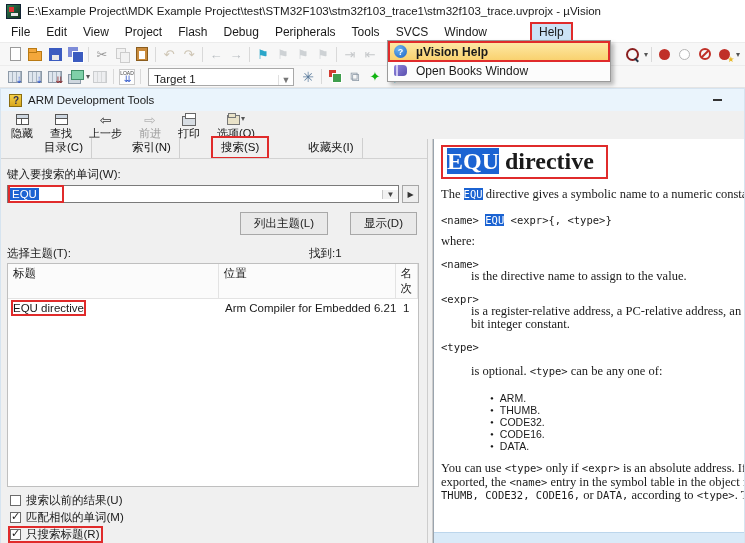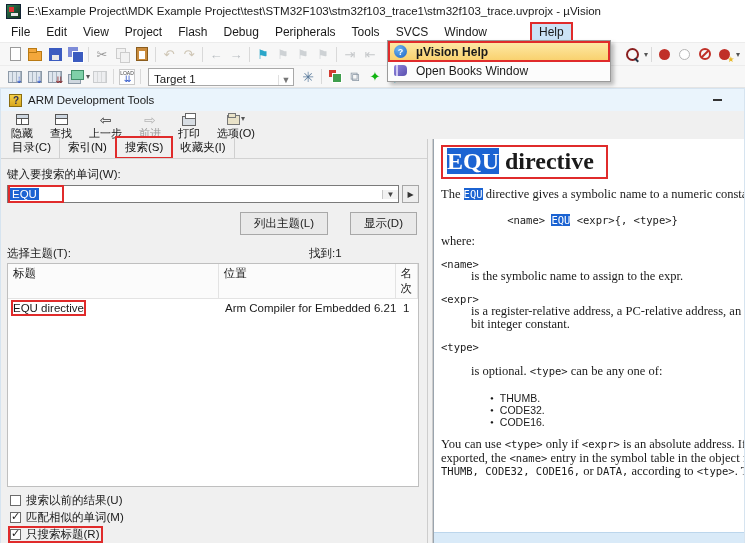--- a/index.html
+++ b/index.html
@@ -89,21 +89,21 @@
   .i-arrow { font-size:14px; line-height:1; color:#333; }
   .i-arrow.dim { color:#b4b4b4; }
   .i-print { width:14px; height:10px; background:#d7dde3; border:1px solid #666; position:relative; margin-top:3px; }
   .i-print::before { content:""; position:absolute; left:2px; top:-4px; width:9px; height:4px; background:#fff; border:1px solid #666; }
   .i-opt { width:13px; height:10px; background:#e9e2c8; border:1px solid #777; position:relative; }
   .i-opt::before { content:""; position:absolute; left:0; top:-3px; width:6px; height:3px; background:#e9e2c8; border:1px solid #777; }
   .hw-body { display:flex; height:405px; }
   
   .lp { width:426px; display:flex; flex-direction:column; padding:0; }
   .tabs { display:flex; align-items:flex-end; height:19px; padding-left:3px; }
-  .tab { font-size:11.5px; padding:2px 8px 3px; border-right:1px solid #cfcfcf; color:#111; }
+  .tab { font-size:11.5px; padding:2px 8px 3px; border-right:1px solid #cfcfcf; color:#111;margin-left:32px; }
   .tab.active { background:#f0f0f0; border:1px solid #c8c8c8; border-bottom:none; outline:2px solid #e02b2b; outline-offset:-1px; }
   .lp-panel { flex:1; border-top:1px solid #d2d2d2; padding:6px 8px 0 6px; display:flex; flex-direction:column; }
   .fld-label { font-size:11.5px; margin:2px 0 3px; }
   .combo-row { display:flex; align-items:stretch; gap:3px; }
   .combo-input { flex:1; height:18px; border:1px solid #7a7a7a; background:#fff; display:flex; align-items:center; position:relative; }
   .combo-annot { position:absolute; left:0; top:-1px; bottom:-1px; width:56px; border:2px solid #e02b2b; pointer-events:none; }
   .sel-text { margin-left:2px; background:#1b63d2; color:#fff; font-size:11.5px; padding:0 2px; }
   .combo-arrow { margin-left:auto; width:16px; border-left:1px solid #c8c8c8; background:#f2f2f2; display:flex; align-items:center; justify-content:center; font-size:8px; color:#444; }
   .combo-expand { width:17px; border:1px solid #a6a6a6; background:#eee; display:flex; align-items:center; justify-content:center; font-size:8px; color:#333; }
   .btn-row { display:flex; justify-content:flex-end; gap:22px; margin:9px 2px 0 0; }
@@ -129,21 +129,21 @@
   .rp-strip { position:absolute; left:0; right:0; bottom:0; height:12px; background:#d9eaf8; border-top:1px solid #bcd6ec; }
   .mono, .blk-code, .blk-term { font-family:"DejaVu Sans Mono","Liberation Mono",monospace; }
   .hlsel { background:#1b63d2; color:#fff; }
   .blk-h1 { margin:2px 0 0; }
   .blk-h1 .redbox-inline, .blk-h1-inner { display:inline-block; border:2px solid #e02b2b; padding:2px 12px 3px 4px; outline:none; }
   .blk-h1 span { font-family:"Liberation Serif","DejaVu Serif",serif; font-weight:bold; font-size:24px; line-height:1.05; }
   .blk-para { margin-top:9px; font-family:"Liberation Serif","DejaVu Serif",serif; font-size:12.5px; line-height:13.5px; white-space:nowrap; }
   .blk-paraline { font-family:"Liberation Serif","DejaVu Serif",serif; font-size:12.5px; line-height:13.5px; white-space:nowrap; }
   .blk-para .mono, .blk-paraline .mono, .blk-def .mono, .blk-defgap .mono { font-size:10.5px; }
   .blk-h2 { margin:12px 0 0; font-family:"Liberation Serif","DejaVu Serif",serif; font-weight:bold; font-size:17px; }
-  .blk-code { margin-top:12px; font-size:10.5px; white-space:nowrap;text-align:center; }
+  .blk-code { margin-top:12px; font-size:10.5px; white-space:nowrap; }
   .blk-term { margin-top:10px; font-size:10.5px; line-height:12px; }
   .blk-def { margin-left:30px; font-family:"Liberation Serif","DejaVu Serif",serif; font-size:12.5px; line-height:13px; white-space:nowrap; }
   .blk-defgap { margin:12px 0 0 30px; font-family:"Liberation Serif","DejaVu Serif",serif; font-size:12.5px; line-height:13px; white-space:nowrap; }
   .blk-bullet { margin-left:49px; font-size:10.5px; line-height:12px; white-space:nowrap; }
   .blk-bullet .bullet-dot { font-family:"Liberation Serif",serif; font-size:11px; margin-right:6px; }
   .blk-gap14 { height:14px; }
   .blk-gap10 { height:10px; }
 </style>
 </head>
 <body>
@@ -413,30 +413,32 @@
     </div>
 
     <div class="splitter"></div>
 
     <div class="rp">
       <div class="blk-h1"><span class="blk-h1-inner"><span class="hlsel">EQU</span><span> directive</span></span></div>
         <div class="blk-para"><span>The </span><span class="mono hlsel">EQU</span><span> directive gives a symbolic name to a numeric constant, a register-relative value,</span></div>
         <div class="blk-code"><span>&lt;name&gt; </span><span class="hlsel">EQU</span><span> &lt;expr&gt;{, &lt;type&gt;}</span></div>
         <div class="blk-para"><span>where:</span></div>
         <div class="blk-term"><span>&lt;name&gt;</span></div>
-        <div class="blk-def"><span>is the symbolic name to assign to the expr.</span></div>
+        <div class="blk-def"><span>is the directive name to assign to the value.</span></div>
         <div class="blk-term"><span>&lt;expr&gt;</span></div>
         <div class="blk-def"><span>is a register-relative address, a PC-relative address, an absolute address, or a 32-</span></div>
         <div class="blk-def"><span>bit integer constant.</span></div>
         <div class="blk-term"><span>&lt;type&gt;</span></div>
         <div class="blk-defgap"><span>is optional. </span><span class="mono">&lt;type&gt;</span><span> can be any one of:</span></div>
         <div class="blk-gap14"></div>
+        <div class="blk-bullet"><span class="bullet-dot">•</span><span>ARM.</span></div>
         <div class="blk-bullet"><span class="bullet-dot">•</span><span>THUMB.</span></div>
         <div class="blk-bullet"><span class="bullet-dot">•</span><span>CODE32.</span></div>
         <div class="blk-bullet"><span class="bullet-dot">•</span><span>CODE16.</span></div>
+        <div class="blk-bullet"><span class="bullet-dot">•</span><span>DATA.</span></div>
         <div class="blk-gap10"></div>
         <div class="blk-paraline"><span>You can use </span><span class="mono">&lt;type&gt;</span><span> only if </span><span class="mono">&lt;expr&gt;</span><span> is an absolute address. If </span></div>
         <div class="blk-paraline"><span>exported, the </span><span class="mono">&lt;name&gt;</span><span> entry in the symbol table in the object file is marked</span></div>
         <div class="blk-paraline"><span class="mono">THUMB, CODE32, CODE16,</span><span> or </span><span class="mono">DATA,</span><span> according to </span><span class="mono">&lt;type&gt;</span><span>. This can be used</span></div>
         <div class="rp-strip"></div>
     </div>
   </div>
 </div>
 
 </body></html>

